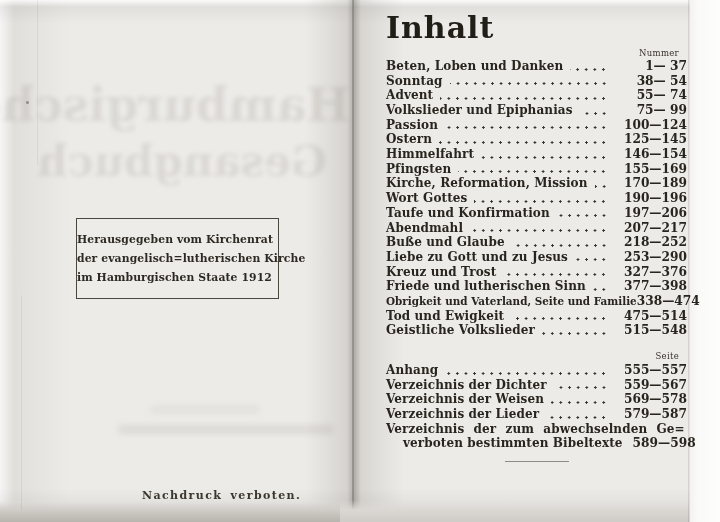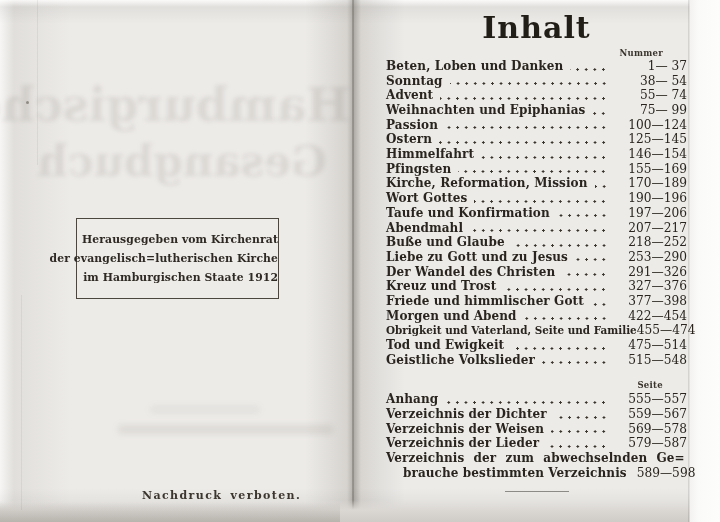--- a/index.html
+++ b/index.html
@@ -48,60 +48,60 @@
   .ghost .g2{font-size:42px;line-height:52px;}
   .smudge-1{position:absolute;left:118px;top:425px;width:215px;height:9px;border-radius:4px;
     background:rgba(105,100,92,0.12);filter:blur(3px);}
   .smudge-2{position:absolute;left:150px;top:406px;width:110px;height:7px;border-radius:4px;
     background:rgba(105,100,92,0.08);filter:blur(3px);}
 
   
   .imprint-box{
     position:absolute;left:76px;top:218px;width:201px;height:79px;
     border:1.5px solid #4b463e;
-    display:flex;flex-direction:column;justify-content:center;align-items:flex-end;
+    display:flex;flex-direction:column;justify-content:center;align-items:flex-start;
     color:#2e2a23;
     background:rgba(255,255,255,0.06);
   }
   .imprint-box .line{font-size:10.8px;font-weight:bold;line-height:19px;white-space:nowrap;letter-spacing:.1px;}
 
   .footer-note{
     position:absolute;left:118px;top:489px;
     font-size:11px;font-weight:bold;color:#3b362e;
     letter-spacing:1.4px;word-spacing:3px;white-space:nowrap;margin-left:24px;
   }
 
   
   .toc{position:absolute;left:386px;top:10px;width:301px;color:#29251e;}
   .toc-title{
-    text-align:center;font-size:30px;font-weight:bold;line-height:36px;
+    text-align:left;font-size:30px;font-weight:bold;line-height:36px;
     letter-spacing:1px;color:#211d17;
   }
   .col-header{
-    text-align:right;font-size:8.5px;font-weight:bold;color:#38332b;
-    padding-right:24px;letter-spacing:.3px;
+    text-align:right;font-size:8.5px;font-weight:normal;color:#38332b;
+    padding-right:8px;letter-spacing:.3px;
   }
   .col-header.nummer{margin-top:1px;height:12px;line-height:12px;}
   .col-header.seite{height:13px;line-height:13px;margin-top:12px;}
 
   .rows{width:301px;}
   .row{display:flex;align-items:flex-end;height:14.7px;line-height:14.7px;white-space:nowrap;}
   .row .lbl{font-size:12px;font-weight:bold;letter-spacing:.1px;}
   .row .lbl.long{font-size:10.4px;letter-spacing:0;}
   .row .lbl.spread{word-spacing:5px;}
   .row .lbl.indent{padding-left:17px;}
   .row .dots{
     flex:1 1 auto;height:14.7px;margin:0 3px 0 7px;
     background-image:radial-gradient(circle, #3a352c 1.05px, rgba(0,0,0,0) 1.35px);
     background-size:8.6px 3px;
     background-repeat:repeat-x;
     background-position:right 2px bottom 3.2px;
   }
   .row.no-dots .dots{background:none;margin:0;}
-  .row .num{width:74px;text-align:right;font-size:12.2px;font-weight:normal;white-space:pre;}
+  .row .num{width:74px;text-align:right;font-size:12.2px;font-weight:bold;white-space:pre;}
   .end-rule{
     margin:10px auto 0 auto;width:64px;height:0;
     border-top:1.6px solid #8d8b86;
   }
 </style>
 </head>
 <body>
 
 <div class="scene">
 
@@ -147,21 +147,21 @@
           <span class="lbl">Sonntag</span>
           <span class="dots"></span>
           <span class="num">38— 54</span>
         </div>
       <div class="row">
           <span class="lbl">Advent</span>
           <span class="dots"></span>
           <span class="num">55— 74</span>
         </div>
       <div class="row">
-          <span class="lbl">Weihnachten und Epiphanias</span>
+          <span class="lbl">Volkslieder und Epiphanias</span>
           <span class="dots"></span>
           <span class="num">75— 99</span>
         </div>
       <div class="row">
           <span class="lbl">Passion</span>
           <span class="dots"></span>
           <span class="num">100—124</span>
         </div>
       <div class="row">
           <span class="lbl">Ostern</span>
@@ -202,43 +202,33 @@
           <span class="lbl">Buße und Glaube</span>
           <span class="dots"></span>
           <span class="num">218—252</span>
         </div>
       <div class="row">
           <span class="lbl">Liebe zu Gott und zu Jesus</span>
           <span class="dots"></span>
           <span class="num">253—290</span>
         </div>
       <div class="row">
-          <span class="lbl">Der Wandel des Christen</span>
-          <span class="dots"></span>
-          <span class="num">291—326</span>
-        </div>
-      <div class="row">
           <span class="lbl">Kreuz und Trost</span>
           <span class="dots"></span>
           <span class="num">327—376</span>
         </div>
       <div class="row">
-          <span class="lbl">Friede und himmlischer Gott</span>
+          <span class="lbl">Friede und lutherischen Sinn</span>
           <span class="dots"></span>
           <span class="num">377—398</span>
-        </div>
-      <div class="row">
-          <span class="lbl">Morgen und Abend</span>
-          <span class="dots"></span>
-          <span class="num">422—454</span>
         </div>
       <div class="row no-dots">
           <span class="lbl long">Obrigkeit und Vaterland, Seite und Familie</span>
           <span class="dots"></span>
-          <span class="num">455—474</span>
+          <span class="num">338—474</span>
         </div>
       <div class="row">
           <span class="lbl">Tod und Ewigkeit</span>
           <span class="dots"></span>
           <span class="num">475—514</span>
         </div>
       <div class="row">
           <span class="lbl">Geistliche Volkslieder</span>
           <span class="dots"></span>
           <span class="num">515—548</span>
@@ -265,21 +255,21 @@
         </div>
       <div class="row">
           <span class="lbl">Verzeichnis der Lieder</span>
           <span class="dots"></span>
           <span class="num">579—587</span>
         </div>
       <div class="row no-dots">
           <span class="lbl spread">Verzeichnis der zum abwechselnden Ge=</span>
         </div>
       <div class="row">
-          <span class="lbl indent">brauche bestimmten Verzeichnis</span>
+          <span class="lbl indent">verboten bestimmten Bibeltexte</span>
           <span class="dots"></span>
           <span class="num">589—598</span>
         </div>
     </div>
 
     <div class="end-rule"></div>
   </div>
 
 </div>
 

